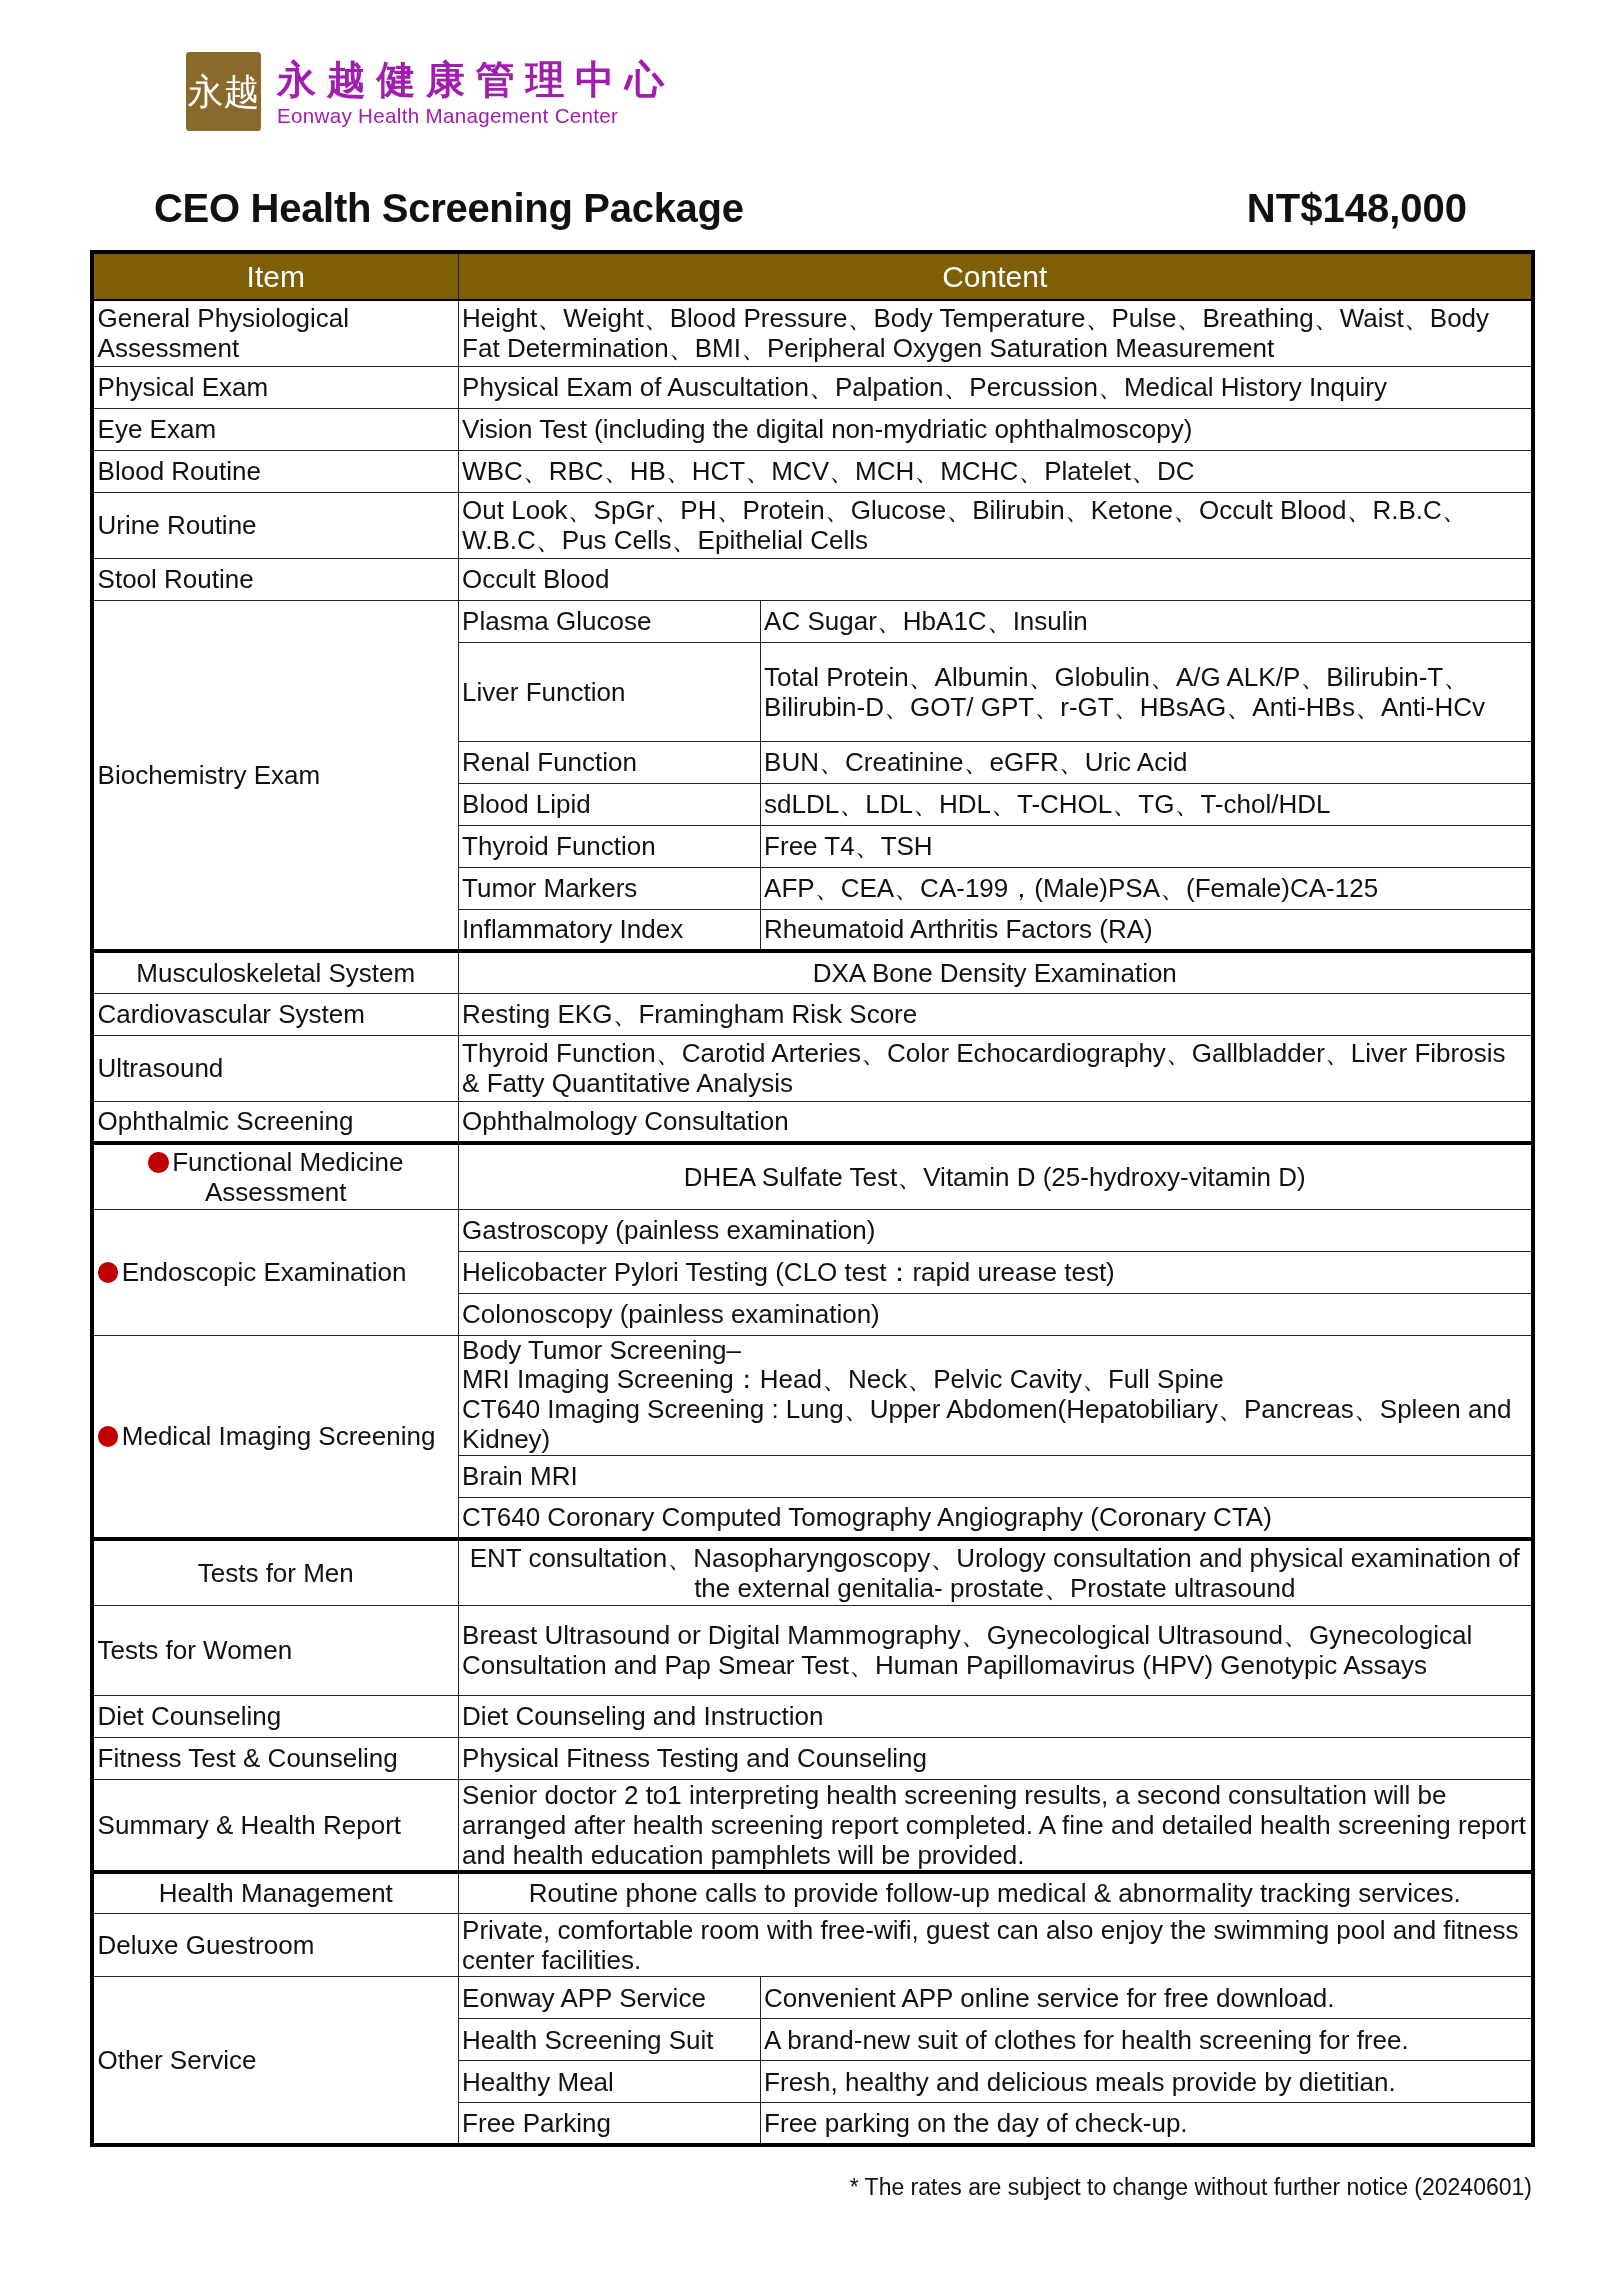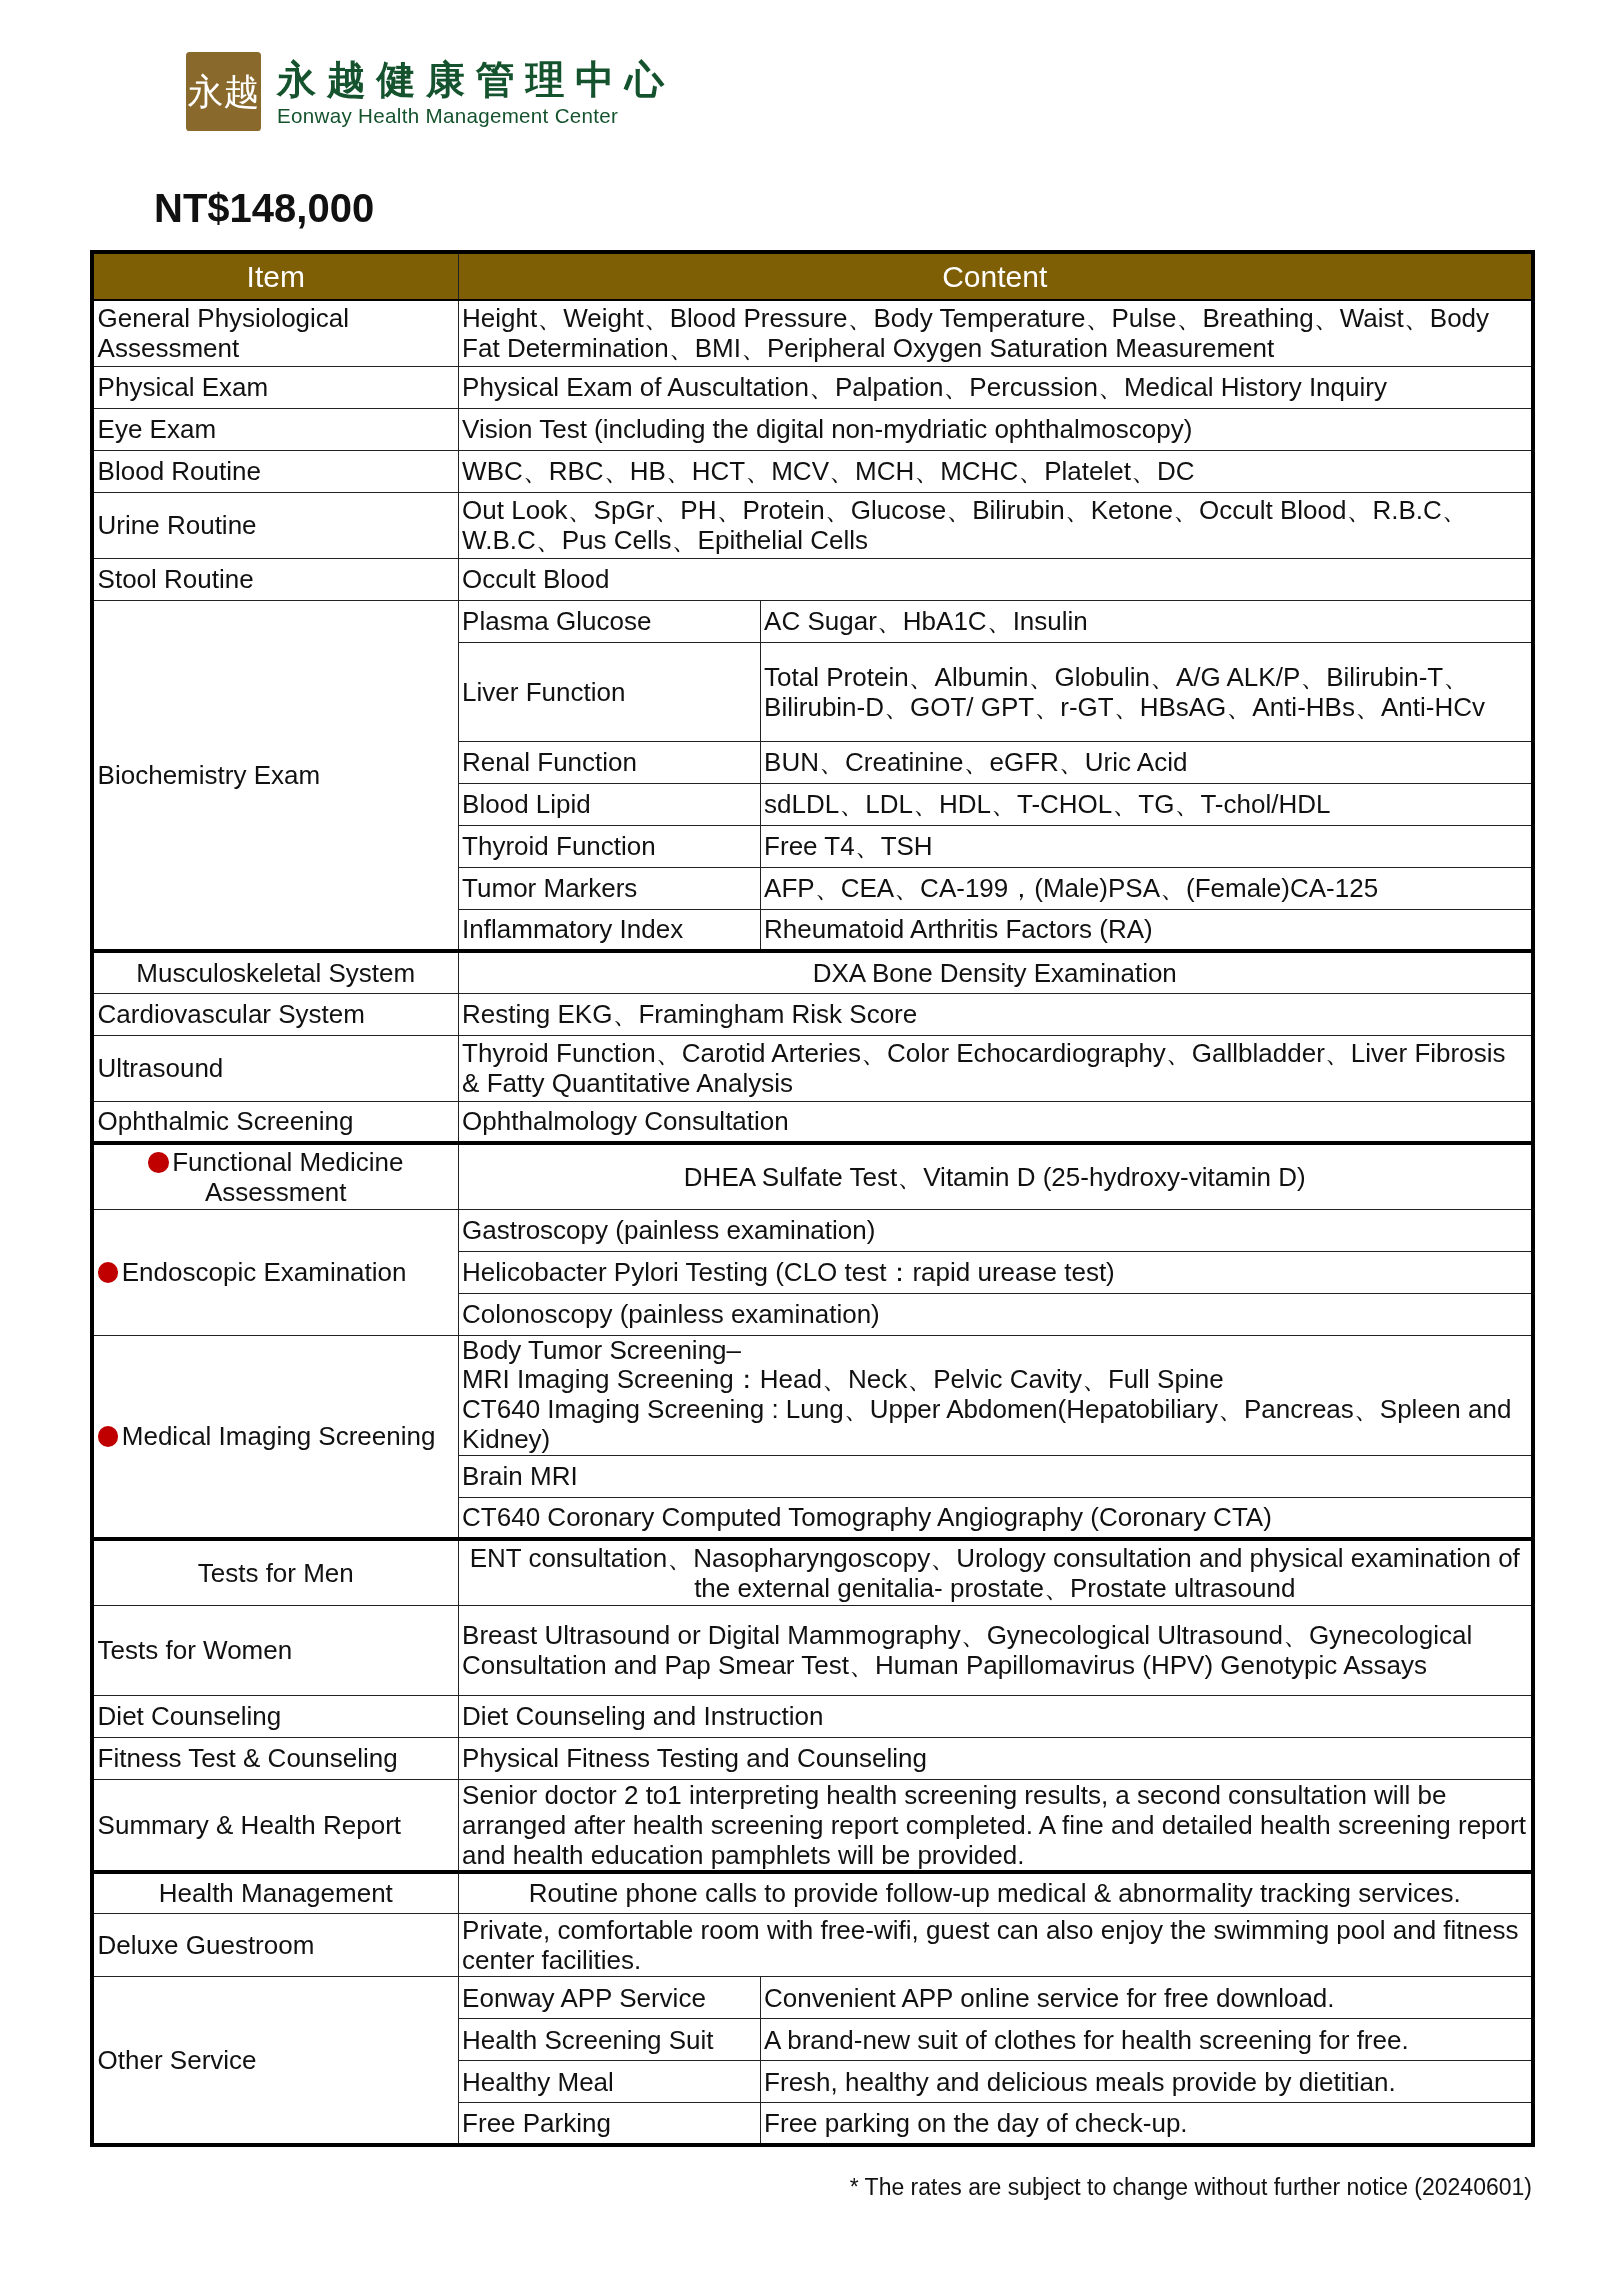--- a/index.html
+++ b/index.html
@@ -6,21 +6,21 @@
   body {
     width: 1622px; height: 2293px; position: relative; overflow: hidden;
     font-family: "DejaVu Sans", "Liberation Sans", sans-serif; color: #111;
   }
   .logo { position: absolute; left: 186px; top: 52px; display: flex; align-items: center; }
   .logo-mark {
     width: 75px; height: 79px; background: #8a6a2c; border-radius: 3.6px;
     display: flex; align-items: center; justify-content: center;
     color: #fff; font-family: "DejaVu Serif", serif; font-size: 36px; line-height: 1;
   }
-  .logo-text { margin-left: 16px; color: #14532d; }
+  .logo-text { margin-left: 16px; color: #a21caf; }
   .logo-cn { font-family: "DejaVu Sans", sans-serif; font-size: 39px; font-weight: bold; letter-spacing: 10.7px; line-height: 47px; }
   .logo-en { font-family: "Liberation Sans", sans-serif; font-size: 20.6px; line-height: 25px; letter-spacing: 0.3px; }
 
   .title-row { position: absolute; left: 154px; top: 186px; width: 1313px; display: flex; justify-content: space-between; align-items: baseline; }
   .title { font-family: "Liberation Sans", sans-serif; font-size: 40px; font-weight: bold; letter-spacing: -0.3px; }
   .price { font-family: "Liberation Sans", sans-serif; font-size: 40px; font-weight: bold; }
 
   table.pkg {
     position: absolute; left: 90px; top: 250px; width: 1445px;
     border-collapse: collapse; table-layout: fixed;
@@ -45,20 +45,21 @@
 
 <div class="logo">
   <div class="logo-mark">永越</div>
   <div class="logo-text">
     <div class="logo-cn">永越健康管理中心</div>
     <div class="logo-en">Eonway Health Management Center</div>
   </div>
 </div>
 
 <div class="title-row">
+  <div class="title">CEO Health Screening Package</div>
   <div class="price">NT$148,000</div>
 </div>
 
 <table class="pkg">
   <colgroup>
       <col class="c1">
       <col class="c2">
       <col class="c3">
     </colgroup>
   <thead>

